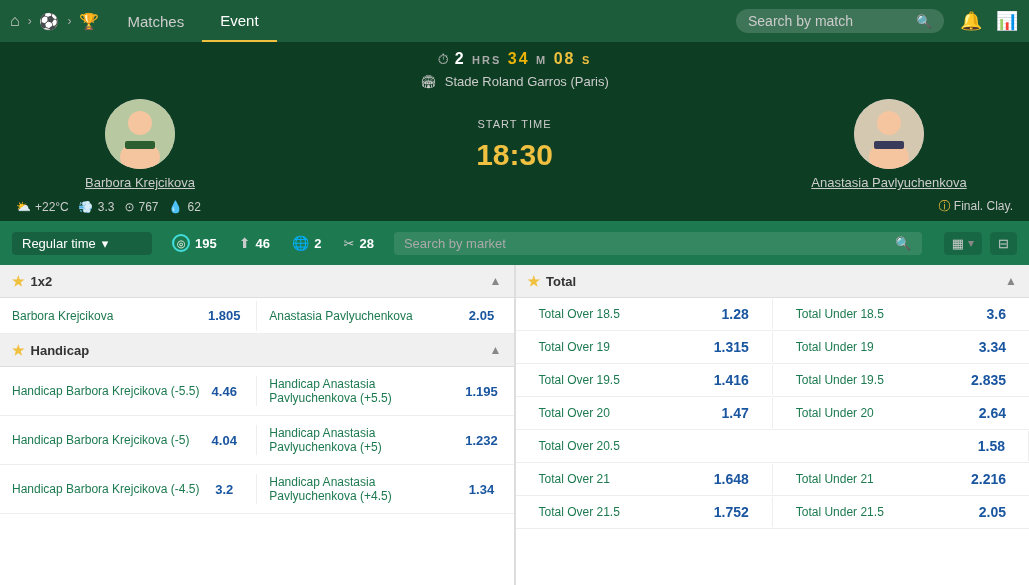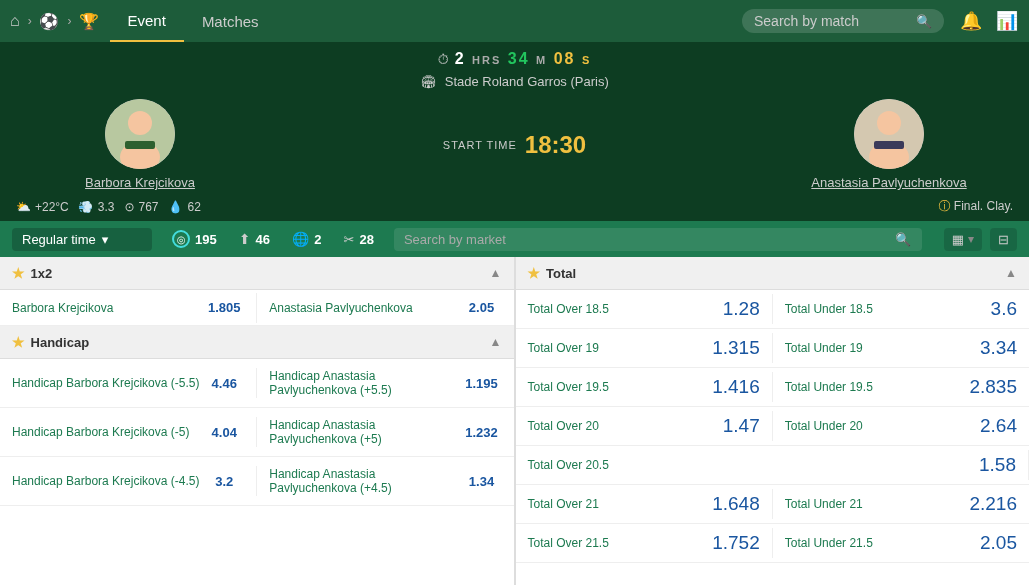--- a/index.html
+++ b/index.html
@@ -11,48 +11,48 @@
     }
     .nav-icons { display: flex; align-items: center; gap: 8px; }
     .nav-icon { color: #ccc; font-size: 16px; }
     .nav-sep { color: #aaa; font-size: 12px; }
     .nav-tabs { display: flex; align-items: center; margin-left: 10px; }
     .nav-tab { color: #ccc; padding: 0 18px; height: 42px; display: flex; align-items: center; font-size: 15px; cursor: pointer; }
     .nav-tab.active { color: #fff; border-bottom: 2px solid #f0c040; }
     .search-bar {
       margin-left: auto; display: flex; align-items: center;
       background: rgba(255,255,255,0.15); border-radius: 20px;
-      padding: 4px 12px; gap: 2px; min-width: 200px;
+      padding: 4px 12px; gap: 8px; min-width: 200px;
     }
     .search-bar input { background: transparent; border: none; outline: none; color: #fff; font-size: 14px; width: 160px; }
     .search-bar input::placeholder { color: #ccc; }
     .nav-right { display: flex; align-items: center; gap: 14px; margin-left: 16px; }
     .nav-right-icon { color: #ccc; font-size: 18px; cursor: pointer; }
 
     
     .match-header { background: #0d3d22; padding: 8px 0 6px; }
     .timer-row { display: flex; align-items: center; justify-content: center; gap: 6px; margin-bottom: 6px; }
     .timer-icon { color: #ccc; font-size: 14px; }
     .timer-text { font-size: 16px; color: #fff; font-weight: bold; letter-spacing: 2px; }
     .venue-row { display: flex; align-items: center; justify-content: center; gap: 8px; color: #ccc; font-size: 13px; margin-bottom: 10px; }
     .players-row { display: flex; align-items: center; justify-content: space-between; padding: 0 60px; }
     .player { display: flex; flex-direction: column; align-items: center; gap: 6px; min-width: 160px; }
     .player-avatar { width: 70px; height: 70px; border-radius: 50%; overflow: hidden; background: #ccc; display: flex; align-items: center; justify-content: center; }
     .player-avatar svg { width: 70px; height: 70px; }
     .player-name { color: #ccc; font-size: 13px; text-align: center; text-decoration: underline; cursor: pointer; }
-    .match-center { display: flex; flex-direction: row; align-items: center; gap: 8px; justify-content: center; }
+    .match-center { display: flex; flex-direction: column; align-items: center; gap: 8px; justify-content: center; }
     .start-time-label { color: #ccc; font-size: 11px; letter-spacing: 1px; }
-    .start-time { color: #f0c040; font-size: 24px; font-weight: bold; }
+    .start-time { color: #f0c040; font-size: 30px; font-weight: bold; }
     .weather-row { display: flex; align-items: center; gap: 10px; padding: 8px 16px 0; color: #ccc; font-size: 12px; }
     .weather-item { display: flex; align-items: center; gap: 4px; }
     .final-info { margin-left: auto; color: #ccc; font-size: 12px; }
 
     
     .filter-bar {
-      background: #1d7a50; display: flex; align-items: center; height: 36px; padding: 0 12px; gap: 14px;
+      background: #1d7a50; display: flex; align-items: center; height: 44px; padding: 0 12px; gap: 14px;
     }
     .filter-dropdown { display: flex; align-items: center; gap: 6px; background: rgba(0,0,0,0.2); border-radius: 4px; padding: 4px 10px; cursor: pointer; min-width: 140px; }
     .filter-dropdown span { color: #fff; font-size: 13px; }
     .filter-counts { display: flex; align-items: center; gap: 10px; }
     .filter-count { display: flex; align-items: center; gap: 5px; color: #fff; font-size: 13px; cursor: pointer; padding: 4px 6px; }
     .filter-count .num { font-weight: bold; }
     .filter-count .circle-icon { width: 18px; height: 18px; border-radius: 50%; border: 2px solid #4dd; display: flex; align-items: center; justify-content: center; font-size: 10px; }
     .filter-count .up-icon { color: #ccc; font-size: 14px; }
     .filter-count .earth-icon { color: #6cf; font-size: 14px; }
     .filter-count .wrench-icon { color: #ccc; font-size: 13px; }
@@ -76,59 +76,59 @@
     .odds-cell { display: flex; align-items: center; justify-content: space-between; flex: 1; padding: 10px 12px; }
     .odds-name { color: #1d7a50; font-size: 12px; cursor: pointer; flex: 1; }
     .odds-val { color: #1a56a0; font-weight: bold; font-size: 13px; min-width: 40px; text-align: center; cursor: pointer; }
     .odds-separator { width: 1px; background: #eee; height: 30px; }
 
     
     .right-panel { flex: 1; overflow-y: auto; background: #fff; color: #333; border-left: 2px solid #ddd; }
     .right-panel::-webkit-scrollbar { width: 4px; }
     .right-panel::-webkit-scrollbar-thumb { background: #aaa; }
     .total-row { display: flex; align-items: center; border-bottom: 1px solid #eee; padding: 0; }
-    .total-cell { flex: 1; display: flex; align-items: center; justify-content: space-between; padding: 8px 12px; }
+    .total-cell { flex: 1; display: flex; align-items: center; justify-content: space-between; padding: 8px 23px; }
     .total-name { color: #1d7a50; font-size: 12px; cursor: pointer; }
-    .total-val { color: #1a56a0; font-weight: normal; font-size: 19px; min-width: 42px; text-align: right; cursor: pointer; }
+    .total-val { color: #1a56a0; font-weight: bold; font-size: 14px; min-width: 42px; text-align: right; cursor: pointer; }
     .total-sep { width: 1px; background: #eee; height: 30px; }
 
     .chevron { font-size: 12px; color: #888; }
   </style>
 </head>
 <body>
 
 <div class="top-nav">
   <div class="nav-icons">
     <span class="nav-icon">⌂</span>
     <span class="nav-sep">›</span>
     <span class="nav-icon">⚽</span>
     <span class="nav-sep">›</span>
     <span class="nav-icon">🏆</span>
   </div>
   <div class="nav-tabs">
+    <div class="nav-tab">Matches</div>
     <div class="nav-tab active">Event</div>
-    <div class="nav-tab">Matches</div>
   </div>
   <div class="search-bar">
     <input type="text" placeholder="Search by match" style="">
     <span style="color:#ccc;">🔍</span>
   </div>
   <div class="nav-right">
     <span class="nav-right-icon">🔔</span>
     <span class="nav-right-icon">📊</span>
   </div>
 </div>
 
 <div class="match-header">
   <div class="timer-row">
     <span class="timer-icon">⏱</span>
     <span class="timer-text">
       <span style="color:#fff;">2</span>
       <span style="color:#aaa;font-size:11px;margin-top:17px;">HRS</span>
-      <span style="color:#22c55e;">34</span>
+      <span style="color:#eab308;">34</span>
       <span style="color:#aaa;font-size:11px;">M</span>
       <span style="color:#f0c040;text-align:center;">08</span>
       <span style="color:#f0c040;font-size:11px;">S</span>
     </span>
   </div>
   <div class="venue-row">
     <span>🏟</span>
     <span>Stade Roland Garros (Paris)</span>
   </div>
   <div class="players-row">

